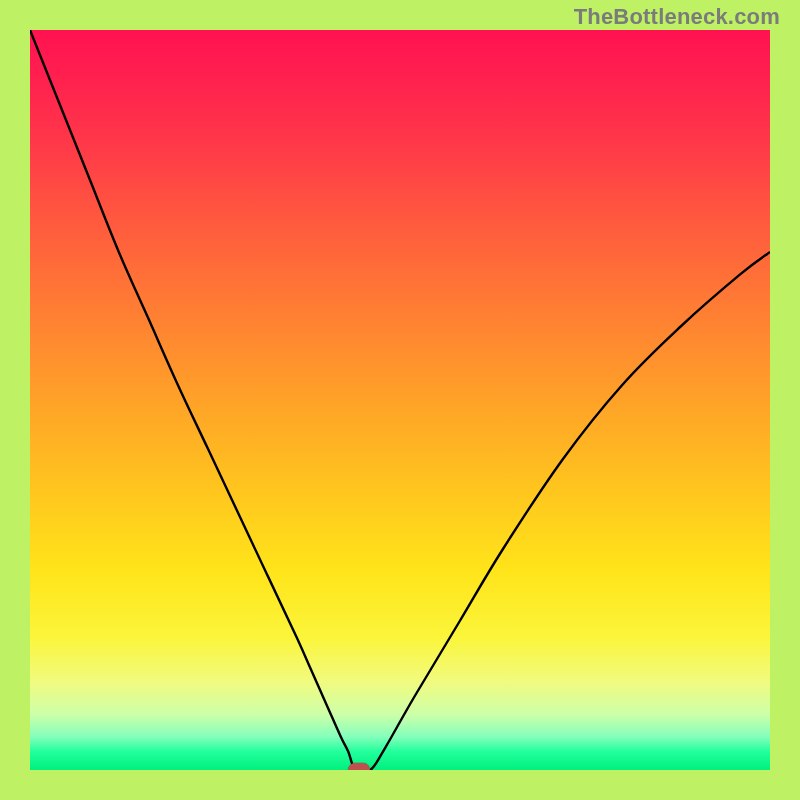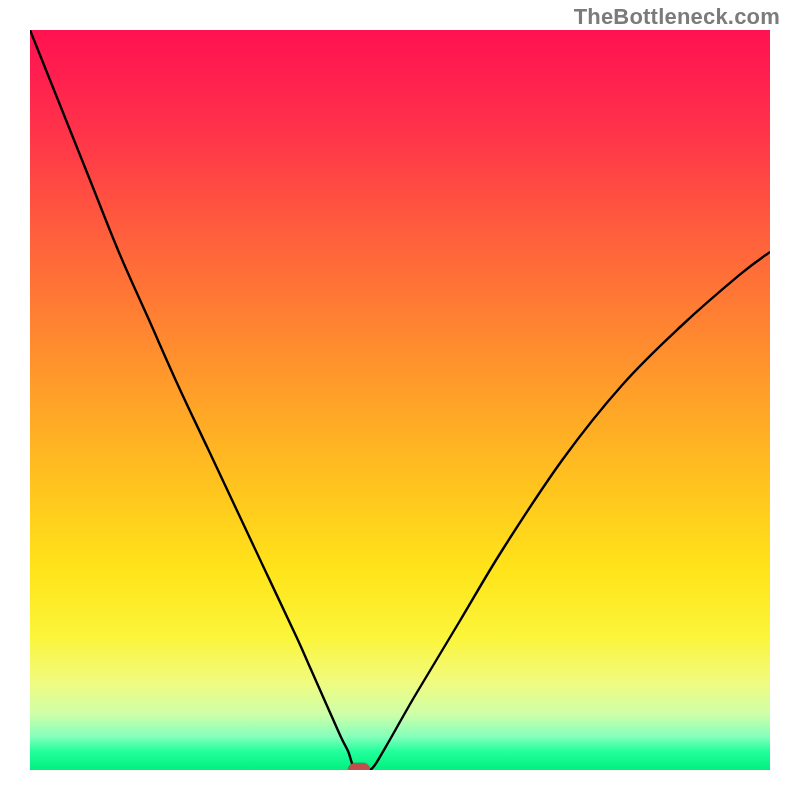--- a/index.html
+++ b/index.html
@@ -8,21 +8,21 @@
     width: 800px;
     height: 800px;
     overflow: hidden;
     background: #000;
     font-family: Arial, Helvetica, sans-serif;
   }
   .frame {
     position: relative;
     width: 800px;
     height: 800px;
-    background: #ffffff;
+    background: #bef264;
   }
   .watermark {
     position: absolute;
     top: 4px;
     right: 20px;
     color: #7b7b7b;
     font-size: 22px;
     font-weight: 600;
     letter-spacing: 0.2px;
     z-index: 20;

